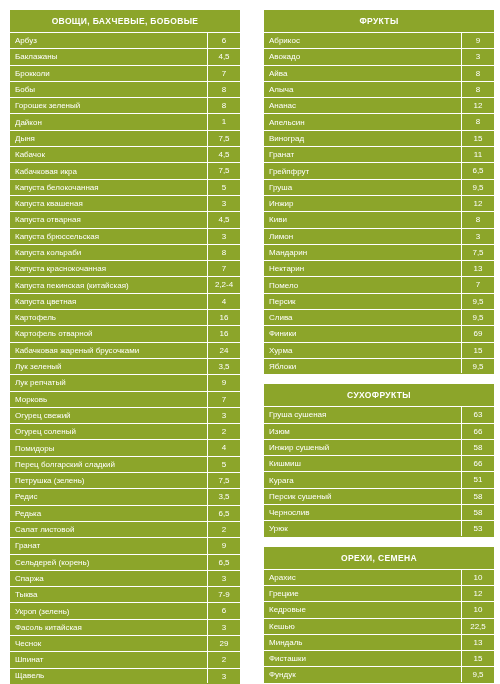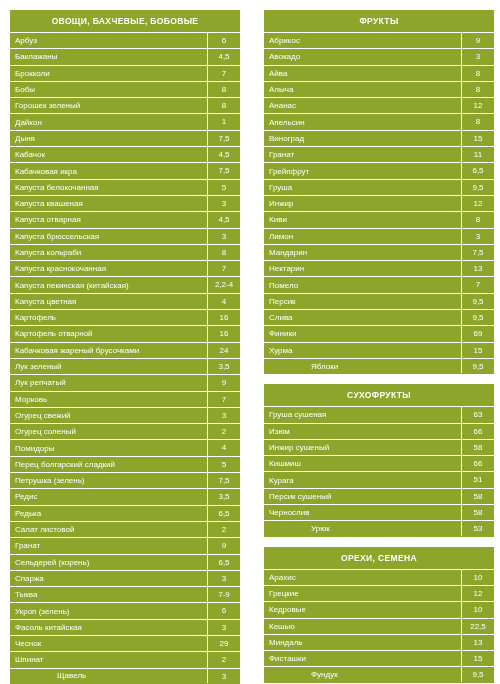--- a/index.html
+++ b/index.html
@@ -57,21 +57,20 @@
     display: flex;
     flex-direction: row;
     height: 16.3px;
     align-items: center;
     background: #8ca52a;
     border-top: 1px solid #ffffff;
     box-sizing: border-box;
   }
   .row:last-child {
     border-bottom: 1px solid #8ca52a;
-    padding-left: 42px;
   }
   .cell-name {
     flex: 1 1 auto;
     color: #ffffff;
     font-size: 8px;
     padding-left: 5px;
     white-space: nowrap;
     overflow: hidden;
     text-overflow: clip;
     line-height: 15px;

